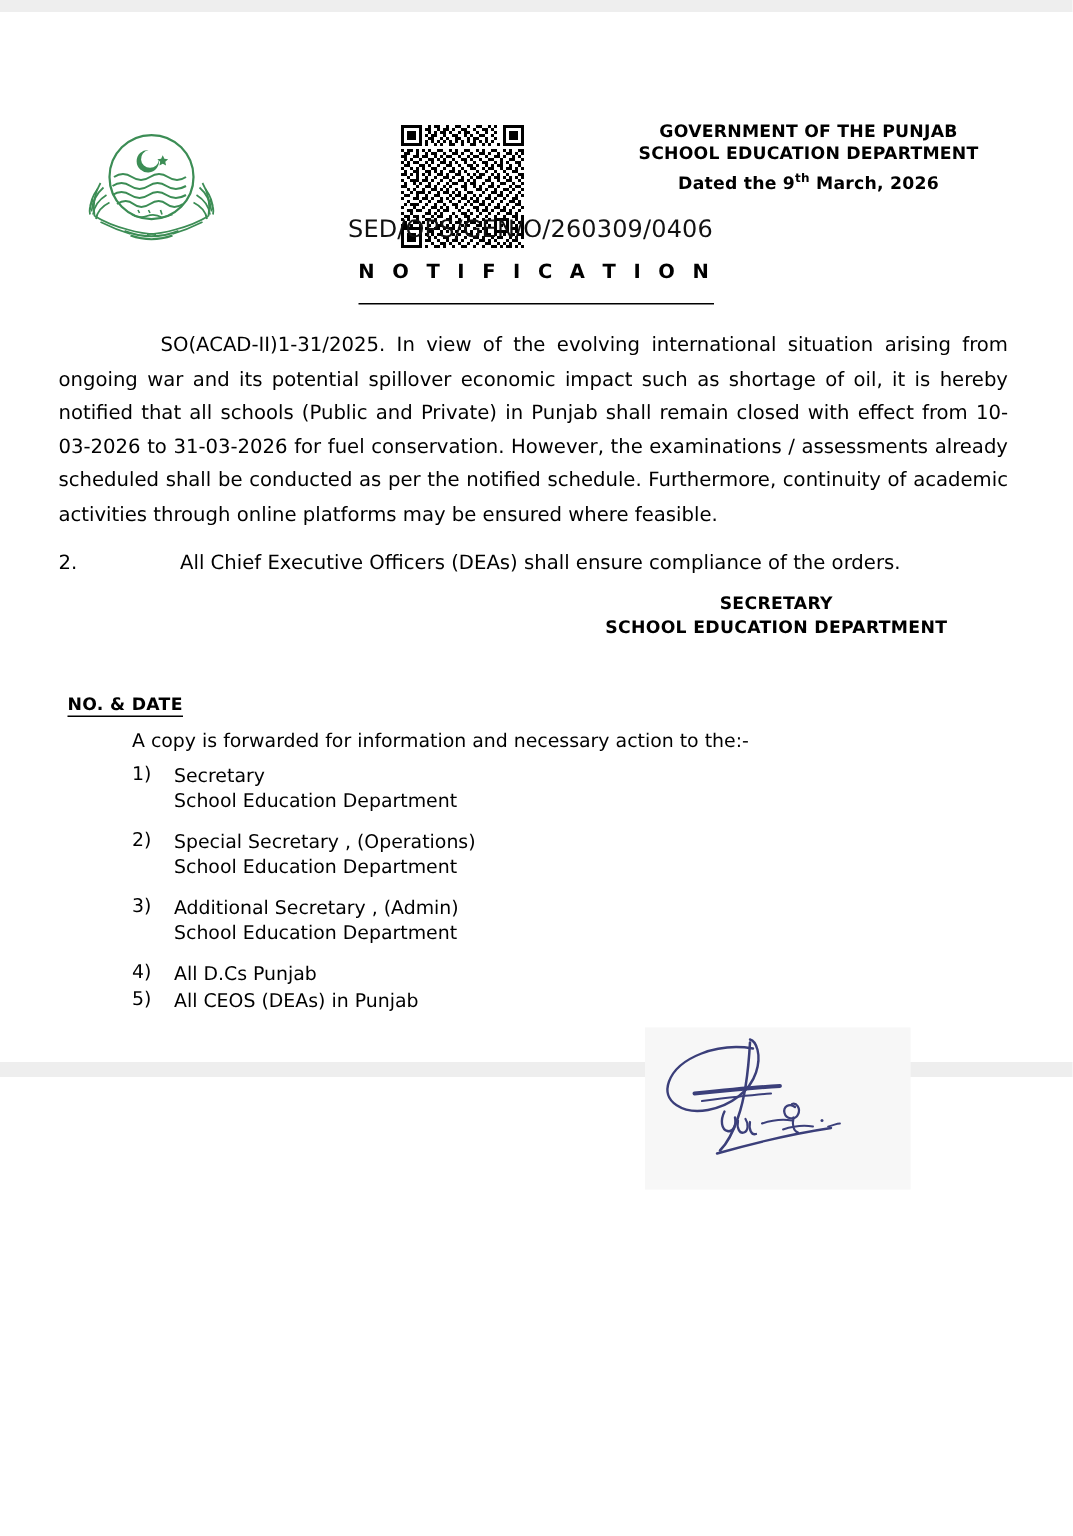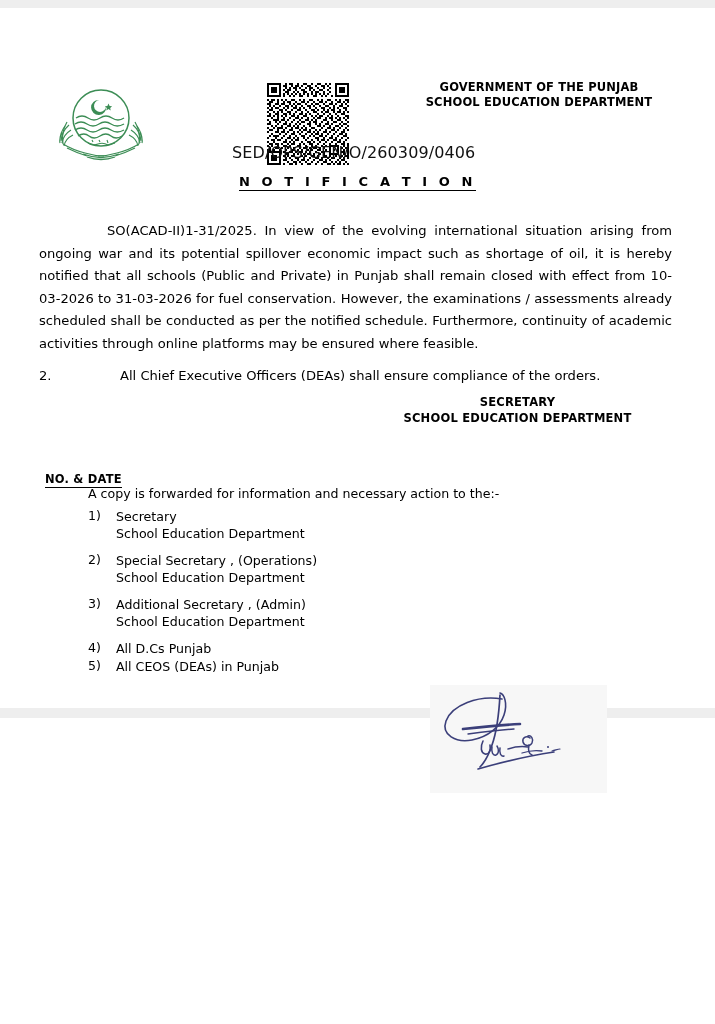--- a/index.html
+++ b/index.html
@@ -96,21 +96,21 @@
     position: absolute;
     left: 0; top: 174px;
     width: 715px;
     text-align: center;
     font-weight: bold;
     font-size: 13px;
     letter-spacing: 3.6px;
   }
   .notif-title span.u {
     border-bottom: 1.6px solid #000;
-    padding-bottom: 1px;
+    padding-bottom: 13px;
   }
 
   
   .body-block {
     position: absolute;
     left: 39px; top: 207px;
     width: 633px;
     font-size: 13.1px;
     line-height: 22.6px;
     text-align: justify;
@@ -148,21 +148,20 @@
     letter-spacing: 0.2px;
   }
 
   
   .no-date {
     position: absolute;
     left: 45px; top: 462px;
     font-weight: bold;
     font-size: 11.5px;
     letter-spacing: 0.2px;
-    margin-top: 10px;
   }
   .no-date span.u {
     border-bottom: 1.4px solid #000;
     padding-bottom: 1px;
   }
 
   .forward-line {
     position: absolute;
     left: 88px; top: 486px;
     font-size: 12.6px;
@@ -804,20 +803,21 @@
             <rect x="41" y="41" width="1" height="1"></rect>
         </g>
       </svg>
     </div>
 
     <div class="gov-title">
       <div>GOVERNMENT OF THE PUNJAB</div>
       <div>SCHOOL EDUCATION DEPARTMENT</div>
     </div>
 
+    <div class="gov-dated"><span>Dated the 9</span><sup>th</sup><span> March, 2026</span></div>
   </div>
 
   <div class="refno">SED/OPS/GEN/O/260309/0406</div>
 
   <div class="notif-title"><span class="u">N O T I F I C A T I O N</span></div>
 
   <div class="body-block">
     <p class="first">SO(ACAD-II)1-31/2025.  In view of the evolving international situation arising from ongoing war and its potential spillover economic impact such as shortage of oil, it is hereby notified that all schools (Public and Private) in Punjab shall remain closed with effect from 10-03-2026 to 31-03-2026 for fuel conservation. However, the examinations / assessments already scheduled shall be conducted as per the notified schedule. Furthermore, continuity of academic activities through online platforms may be ensured where feasible.</p>
   </div>
 

